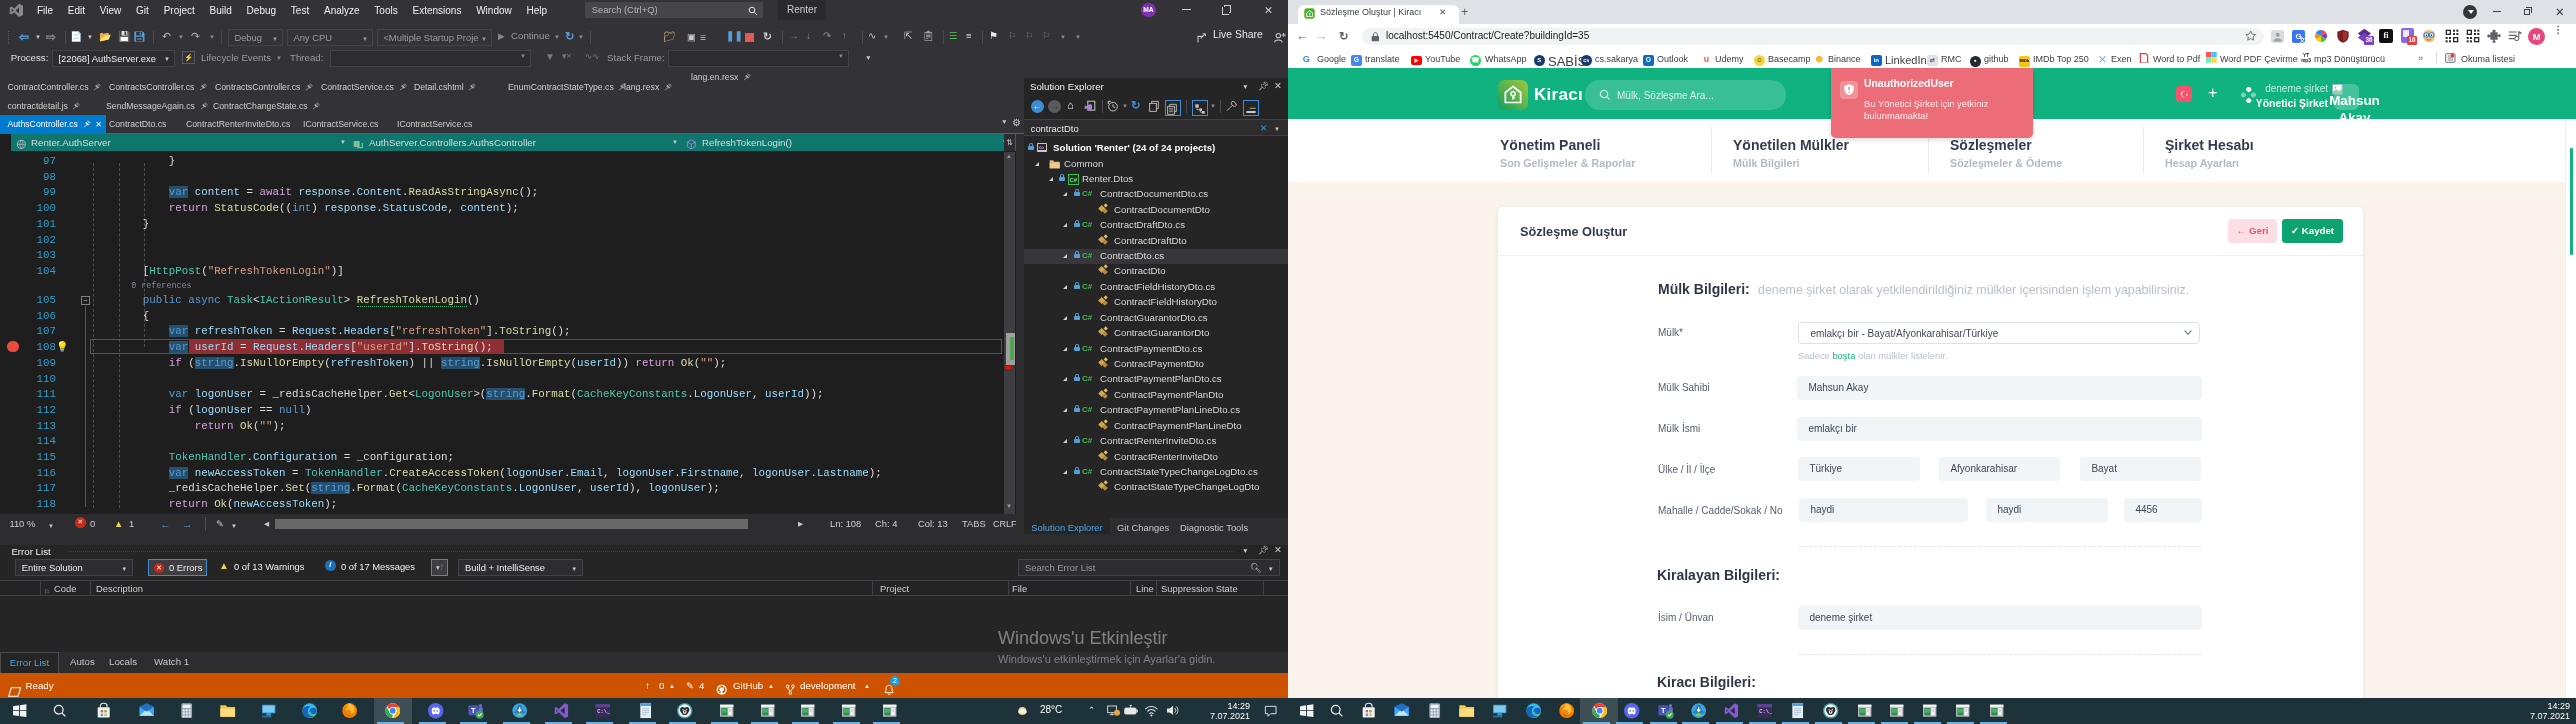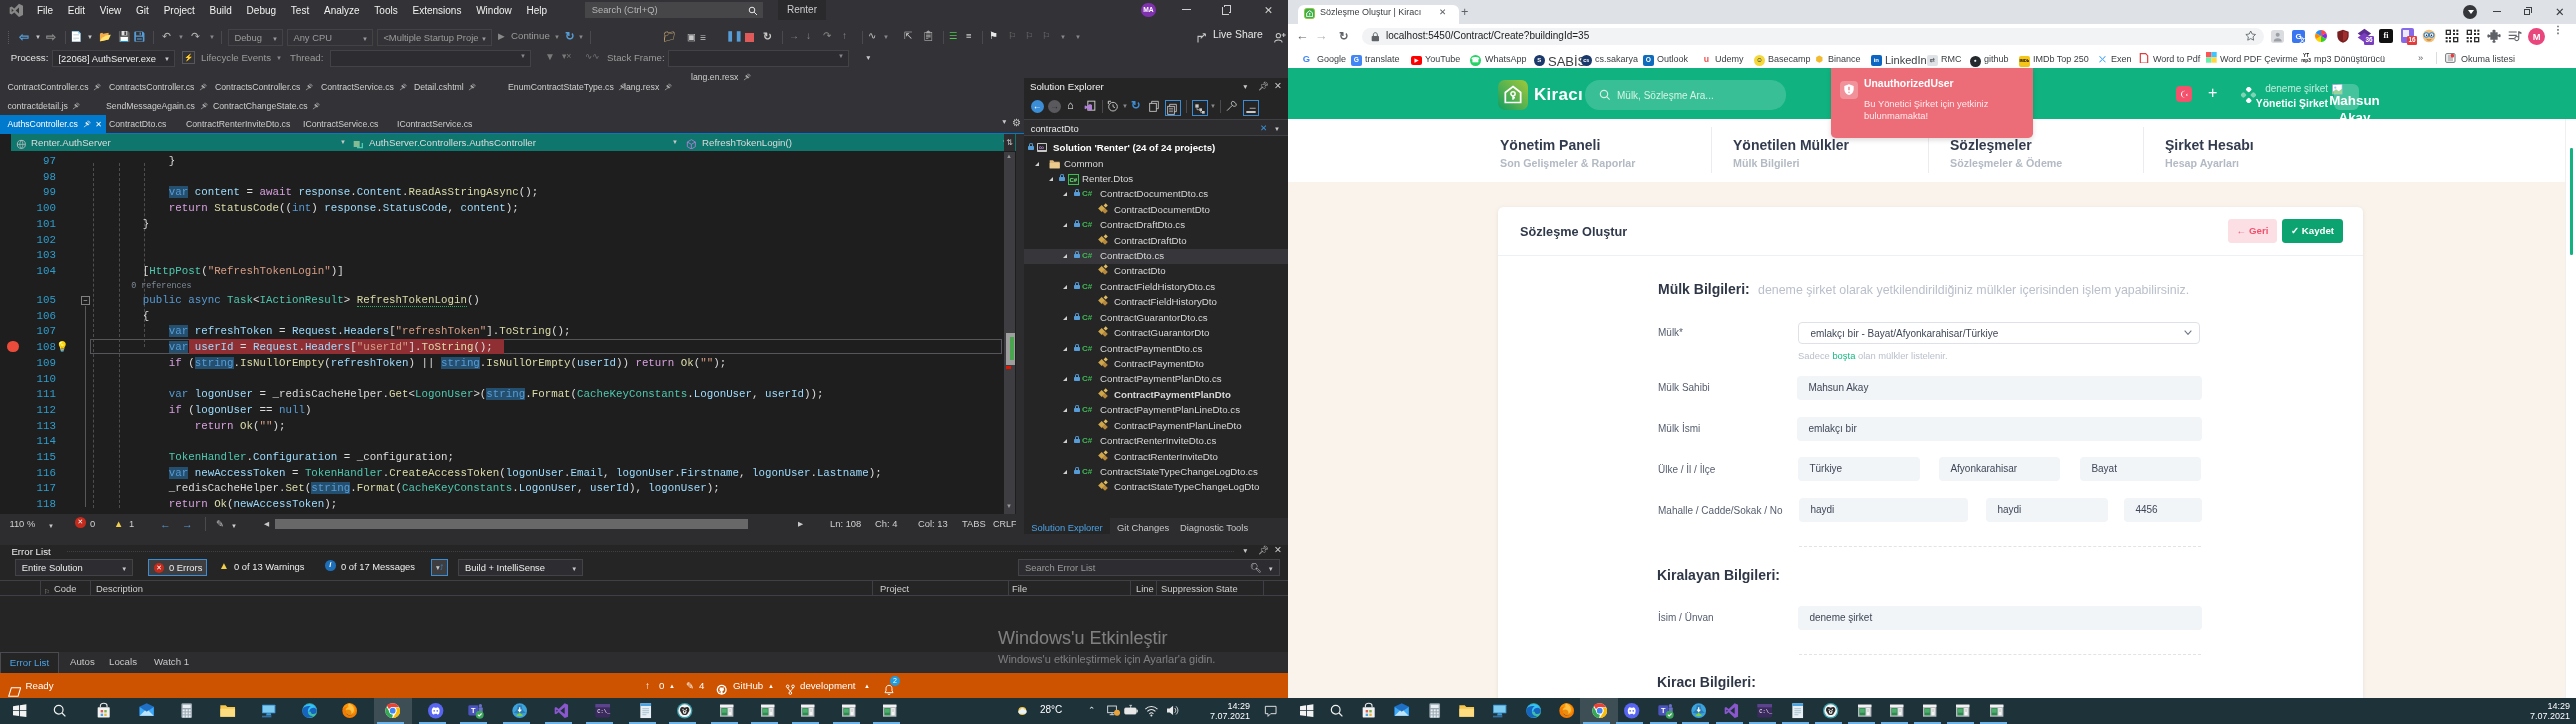--- a/index.html
+++ b/index.html
@@ -493,21 +493,21 @@
         <span class="a" style="left:39px;top:5.4px;width:0;height:0;border-left:4.7px solid transparent;border-bottom:4.7px solid #d0d0d0;"></span>
         <span class="a" style="left:50px;top:4.7px;width:6px;height:4.7px;background:#569cd6;border-radius:0.7px;"></span>
         <span class="a" style="left:51px;top:2px;width:4px;height:3.4px;border:1px solid #569cd6;border-bottom:none;border-radius:2px 2px 0 0;"></span>
         <span class="a" style="left:58px;top:2px;color:#3fba54;font-weight:bold;font-size:8px;">C#</span>
         <span class="a" style="left:76px;top:1.3px;">ContractPaymentPlanDto.cs</span>
       </div>
 <div class="a" style="left:0;top:247px;width:264px;height:15.4px;">
         <span class="a" style="left:75px;top:3.4px;width:5.4px;height:5.4px;background:#d0a64b;transform:rotate(45deg);"></span>
         <span class="a" style="left:79px;top:6px;width:4px;height:4px;background:#b8893a;transform:rotate(45deg);"></span>
         <span class="a" style="left:80px;top:1.3px;width:3.4px;height:3.4px;background:#e0bc62;transform:rotate(45deg);"></span>
-        <span class="a" style="left:90px;top:1.3px;font-weight:bold;">ContractPaymentPlanDto</span>
+        <span class="a" style="left:90px;top:1.3px;">ContractPaymentPlanDto</span>
       </div>
 <div class="a" style="left:0;top:262px;width:264px;height:15.4px;">
         <span class="a" style="left:39px;top:5.4px;width:0;height:0;border-left:4.7px solid transparent;border-bottom:4.7px solid #d0d0d0;"></span>
         <span class="a" style="left:50px;top:4.7px;width:6px;height:4.7px;background:#569cd6;border-radius:0.7px;"></span>
         <span class="a" style="left:51px;top:2px;width:4px;height:3.4px;border:1px solid #569cd6;border-bottom:none;border-radius:2px 2px 0 0;"></span>
         <span class="a" style="left:58px;top:2px;color:#3fba54;font-weight:bold;font-size:8px;">C#</span>
         <span class="a" style="left:76px;top:1.3px;">ContractPaymentPlanLineDto.cs</span>
       </div>
 <div class="a" style="left:0;top:278px;width:264px;height:15.4px;">
         <span class="a" style="left:75px;top:3.4px;width:5.4px;height:5.4px;background:#d0a64b;transform:rotate(45deg);"></span>

